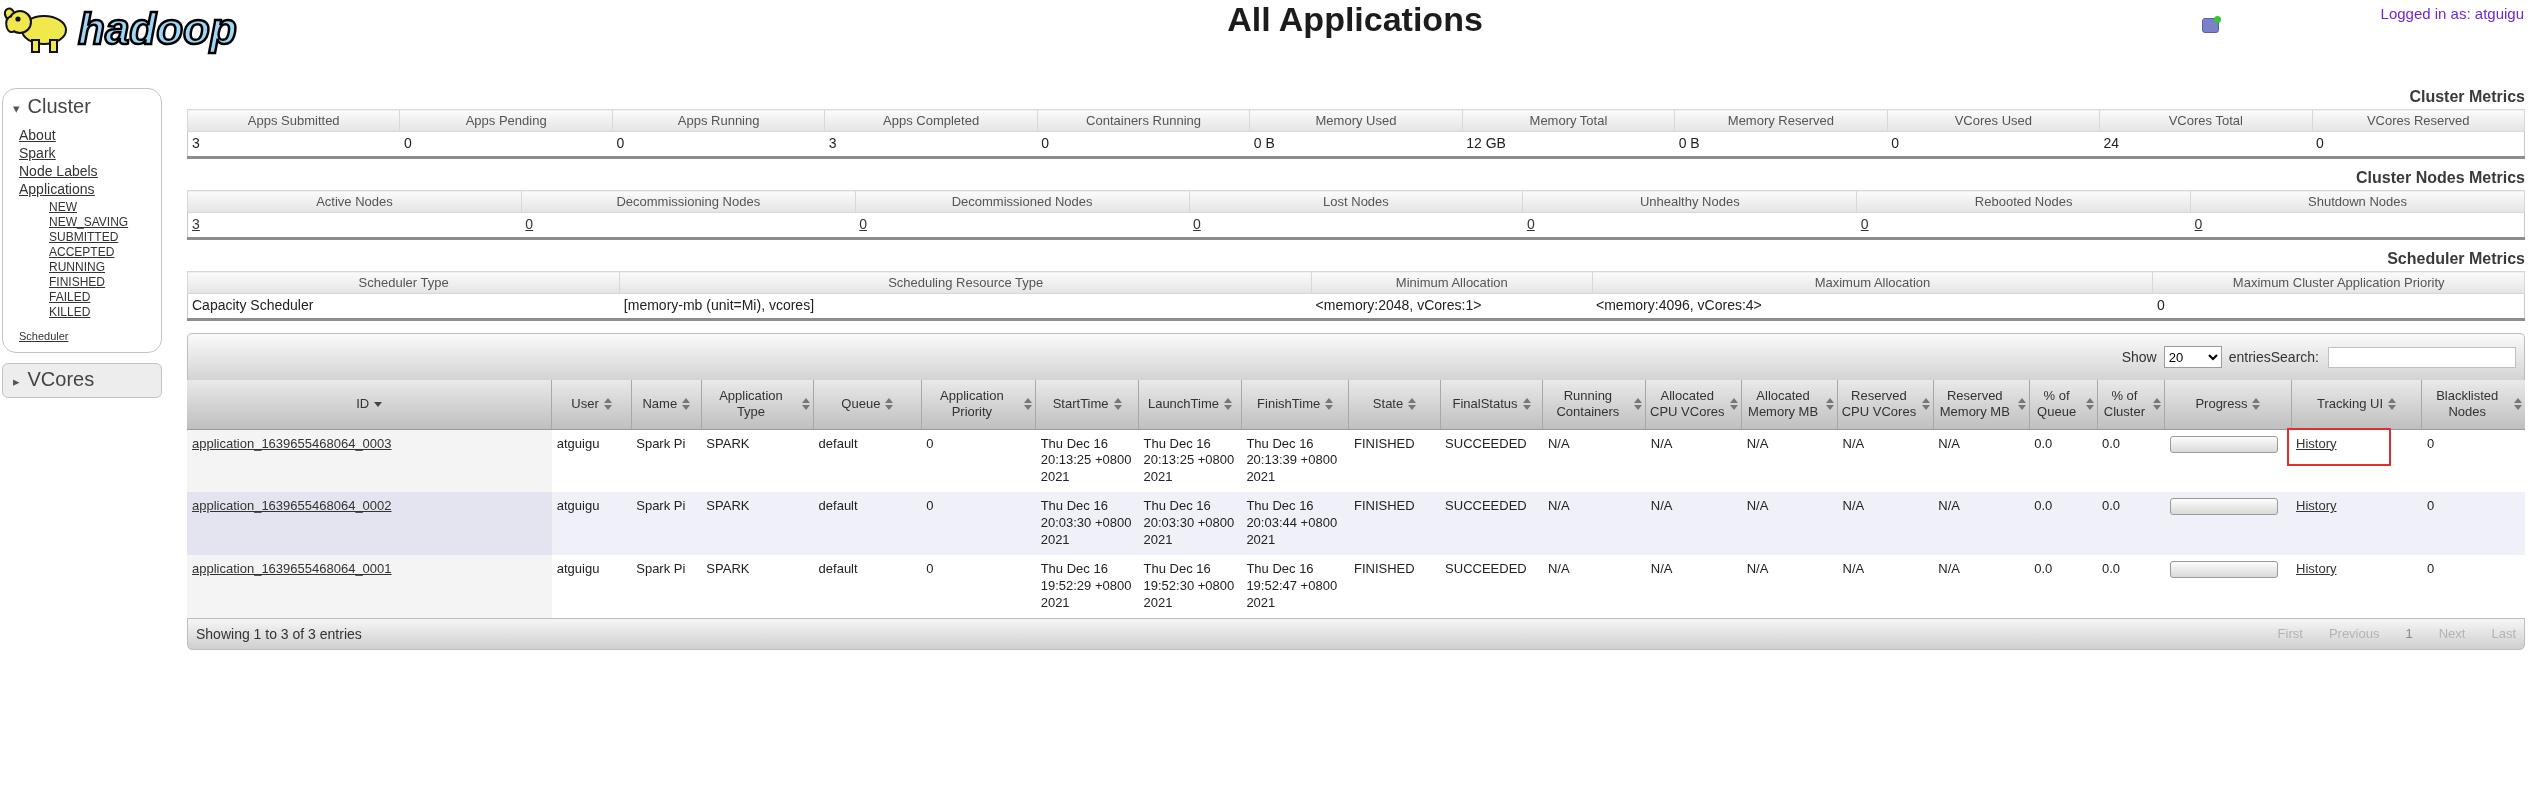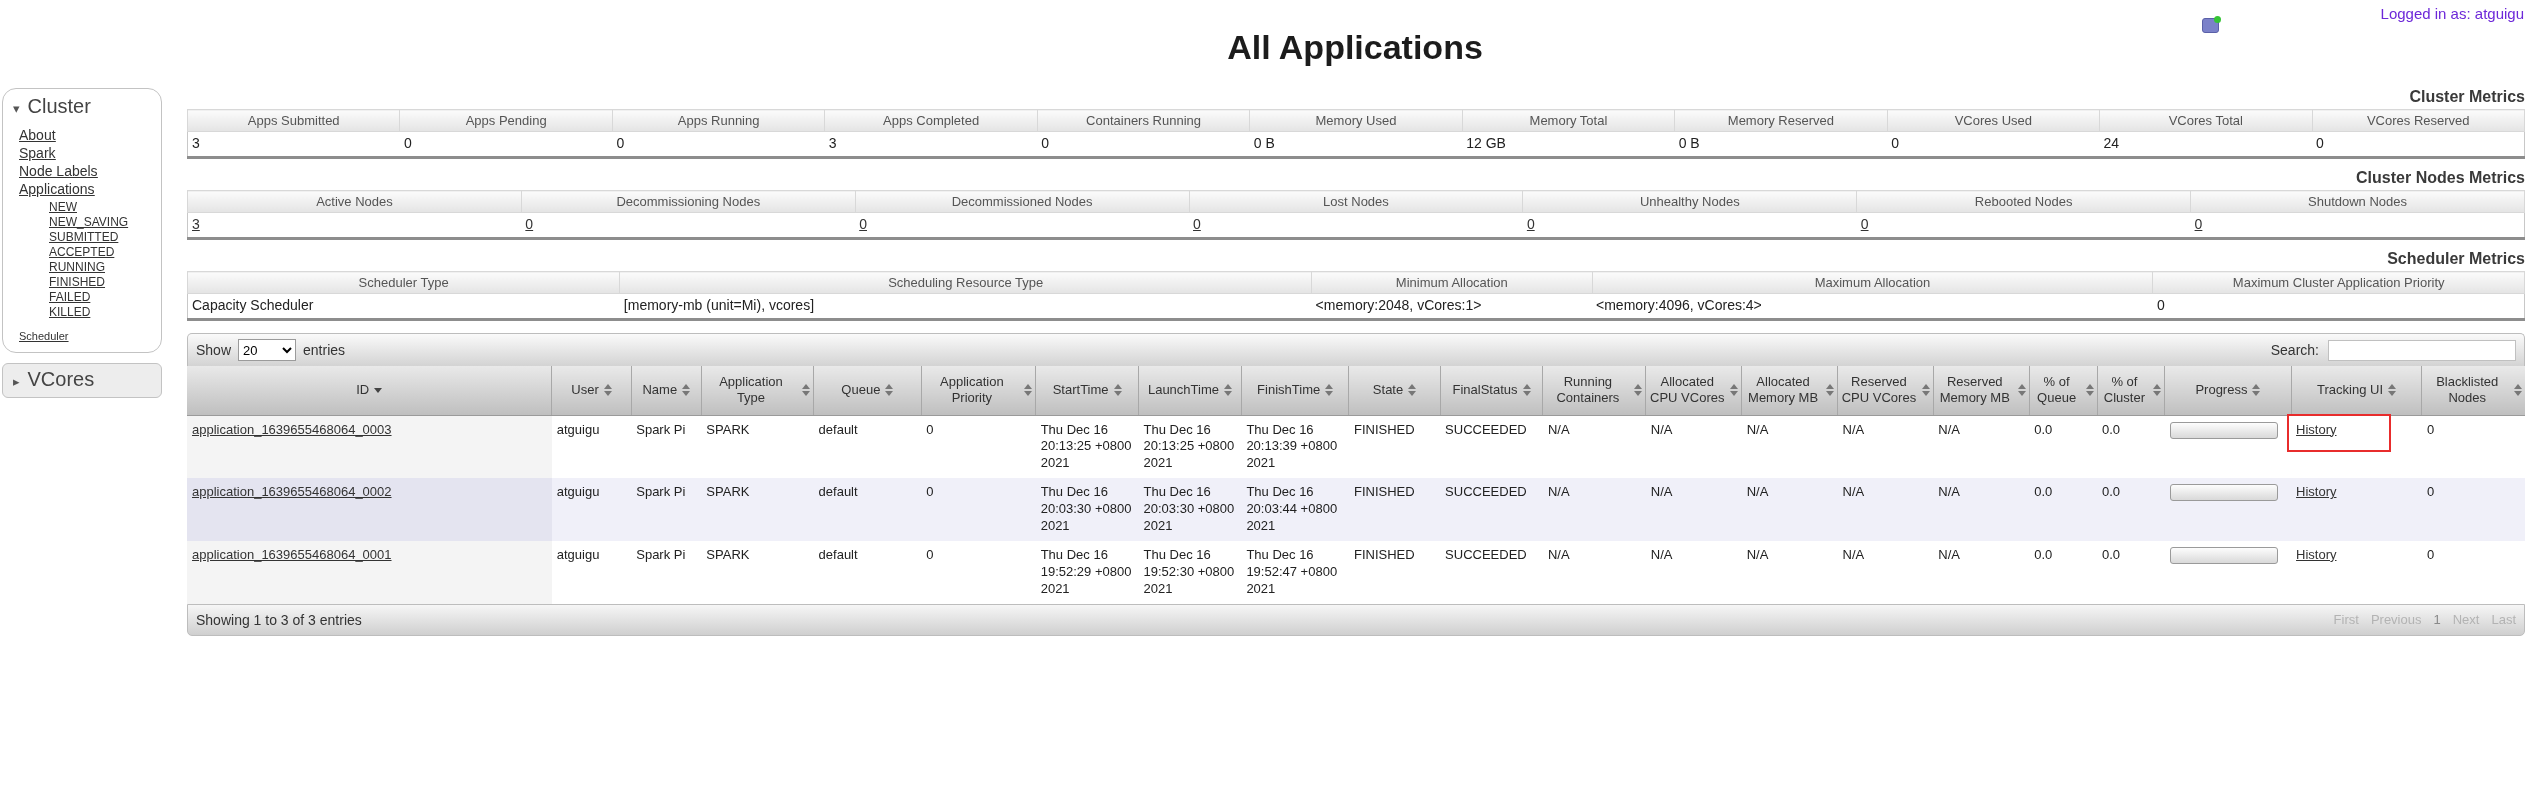--- a/index.html
+++ b/index.html
@@ -2,21 +2,21 @@
 <html><head>
 <meta charset="utf-8">
 <style>
   * { box-sizing: border-box; margin: 0; padding: 0; }
   html,body { width: 2534px; height: 791px; background: #fff; font-family: "Liberation Sans", sans-serif; color: #333; }
   a { color: #333; text-decoration: underline; cursor: pointer; }
 
   
   .hdr { position: relative; height: 60px; }
   .logo { position: absolute; left: 2px; top: 2px; display: flex; align-items: center; }
-  .page-title { position: absolute; left: 1355px; top: 28px; transform: translateX(-50%); font-size: 34px; font-weight: bold; color: #1c1c1c; white-space: nowrap; }
+  .page-title { position: absolute; left: 1355px; top: 0; transform: translateX(-50%); font-size: 34px; font-weight: bold; color: #1c1c1c; white-space: nowrap; }
   .login { position: absolute; right: 10px; top: 5px; font-size: 15px; color: #6d28d9; }
   .ext-icon { position: absolute; left: 2202px; top: 18px; width: 17px; height: 15px; background: #7b81c9; border-radius: 3px; border: 1px solid #5a60a8; }
   .ext-icon .dot { position: absolute; right: -3px; top: -3px; width: 7px; height: 7px; background: #35c435; border-radius: 50%; }
 
   
   .layout { display: flex; align-items: flex-start; margin-top: 28px; }
   .sidebar { width: 160px; flex: 0 0 160px; margin-left: 2px; }
   .navbox { border: 1px solid #c3c3c3; border-radius: 14px; background: #fff; padding-bottom: 10px; }
   .navhead { font-size: 20px; color: #444; padding: 6px 8px 8px 10px; cursor: pointer; }
   .navhead .caret { font-size: 13px; color: #555; margin-right: 8px; }
@@ -33,21 +33,21 @@
   main h2 { font-size: 16px; font-weight: 600; color: #3a3a3a; margin: 10px 0 3px 0; text-align: right; }
   main h2:first-child { margin-top: 0; }
 
   
   table.metrics { width: 100%; border-collapse: collapse; table-layout: fixed; border: 1px solid #c8c8c8; border-bottom: 3px solid #8d8d8d; }
   table.metrics th { background: linear-gradient(#fbfbfb, #e4e4e4); border: 1px solid #d8d8d8; font-size: 13px; font-weight: normal; color: #555; text-align: center; padding: 3px 2px; }
   table.metrics td { font-size: 14px; color: #222; padding: 3px 2px 5px 4px; background: #fff; text-align: left; vertical-align: top; }
   table.metrics td a { font-size: 14px; }
 
   
-  .toolbar { margin-top: 12px; display: flex; justify-content: space-between; align-items: center; background: linear-gradient(#fafafa, #d3d3d3); border: 1px solid #bdbdbd; border-bottom: none; border-radius: 5px 5px 0 0; padding: 5px 8px; font-size: 14px; color: #333; }
+  .toolbar { margin-top: 12px; display: flex; justify-content: flex-end; align-items: center; background: linear-gradient(#fafafa, #d3d3d3); border: 1px solid #bdbdbd; border-bottom: none; border-radius: 5px 5px 0 0; padding: 12px 8px; font-size: 14px; color: #333; }
   .toolbar .show { display: flex; align-items: center; gap: 7px; }
   .toolbar select { font-size: 13px; width: 58px; height: 22px; border: 1px solid #9b9b9b; background: #fff; font-family: "Liberation Sans", sans-serif; }
   .toolbar .search { display: flex; align-items: center; gap: 9px; }
   .toolbar input { width: 188px; height: 21px; border: 1px solid #c0c0c0; background: #fff; font-size: 13px; padding: 0 4px; font-family: "Liberation Sans", sans-serif; }
 
   
   table.apps { width: 100%; border-collapse: collapse; table-layout: fixed; }
   table.apps thead th { background: linear-gradient(#e9e9e9, #bfbfbf); border-left: 1px solid #a8a8a8; border-bottom: 1px solid #9a9a9a; font-size: 13px; font-weight: normal; color: #333; padding: 8px 3px; vertical-align: middle; cursor: pointer; }
   table.apps thead th:first-child { border-left: none; }
   .thwrap { display: flex; align-items: center; justify-content: center; gap: 5px; }
@@ -64,28 +64,44 @@
   tr.row-even td { background: #f0f0f9; }
   tr.row-even td.idcell { background: #e4e4f0; }
   table.apps tbody td a { font-size: 13px; }
 
   .progressbar { width: 92%; max-width: 110px; height: 17px; border: 1px solid #9a9a9a; border-radius: 3px; background: linear-gradient(#fdfdfd, #d9d9d9); }
   .trackcell { position: relative; }
   .redbox { position: absolute; left: -4px; top: -2px; width: 104px; height: 38px; border: 2px solid #e82c2c; pointer-events: none; }
 
   
   .tfooter { display: flex; justify-content: space-between; align-items: center; background: linear-gradient(#f6f6f6, #cfcfcf); border: 1px solid #bdbdbd; border-radius: 0 0 5px 5px; padding: 7px 8px; font-size: 14px; color: #333; }
-  .pager { display: flex; gap: 12px; font-size: 13px; }
+  .pager { display: flex; gap: 26px; font-size: 13px; }
   .pager .pg { color: #b3b3b3; text-decoration: none; cursor: default; }
   .pager .pg.current { color: #8a8a8a; }
 </style>
 </head>
 <body>
 
 <div class="hdr">
+  <div class="logo">
+    <svg width="74" height="56" viewBox="0 0 74 56">
+      <g stroke="#111" stroke-width="2" fill="#f0e84c">
+        <path d="M6 18 Q1 12 4 8 Q8 4 12 10" fill="#f0e84c"></path>
+        <ellipse cx="42" cy="28" rx="22" ry="14"></ellipse>
+        <rect x="30" y="38" width="7" height="12"></rect>
+        <rect x="48" y="38" width="7" height="12"></rect>
+        <circle cx="18" cy="20" r="11"></circle>
+        <path d="M10 14 Q2 16 5 26 Q7 32 13 29"></path>
+        <circle cx="16" cy="17" r="1.6" fill="#111"></circle>
+      </g>
+    </svg>
+    <svg width="188" height="56" viewBox="0 0 188 56">
+      <text x="2" y="42" font-size="44" font-weight="bold" font-style="italic" fill="#9ed7f7" stroke="#000" stroke-width="2.5" font-family="Liberation Sans, sans-serif">hadoop</text>
+    </svg>
+  </div>
   <h1 class="page-title">All Applications</h1>
   <div class="login">Logged in as: atguigu</div>
   <div class="ext-icon">
       <span class="dot"></span>
     </div>
 </div>
 
 <div class="layout">
   <nav class="sidebar">
     <div class="navbox">

